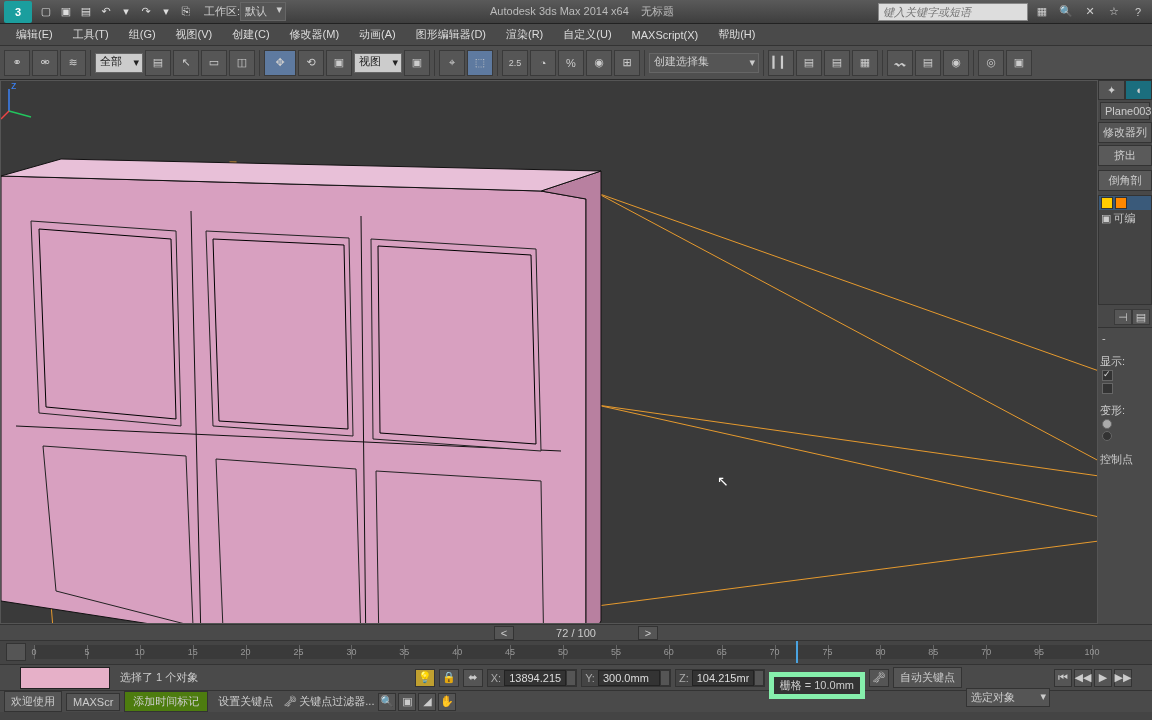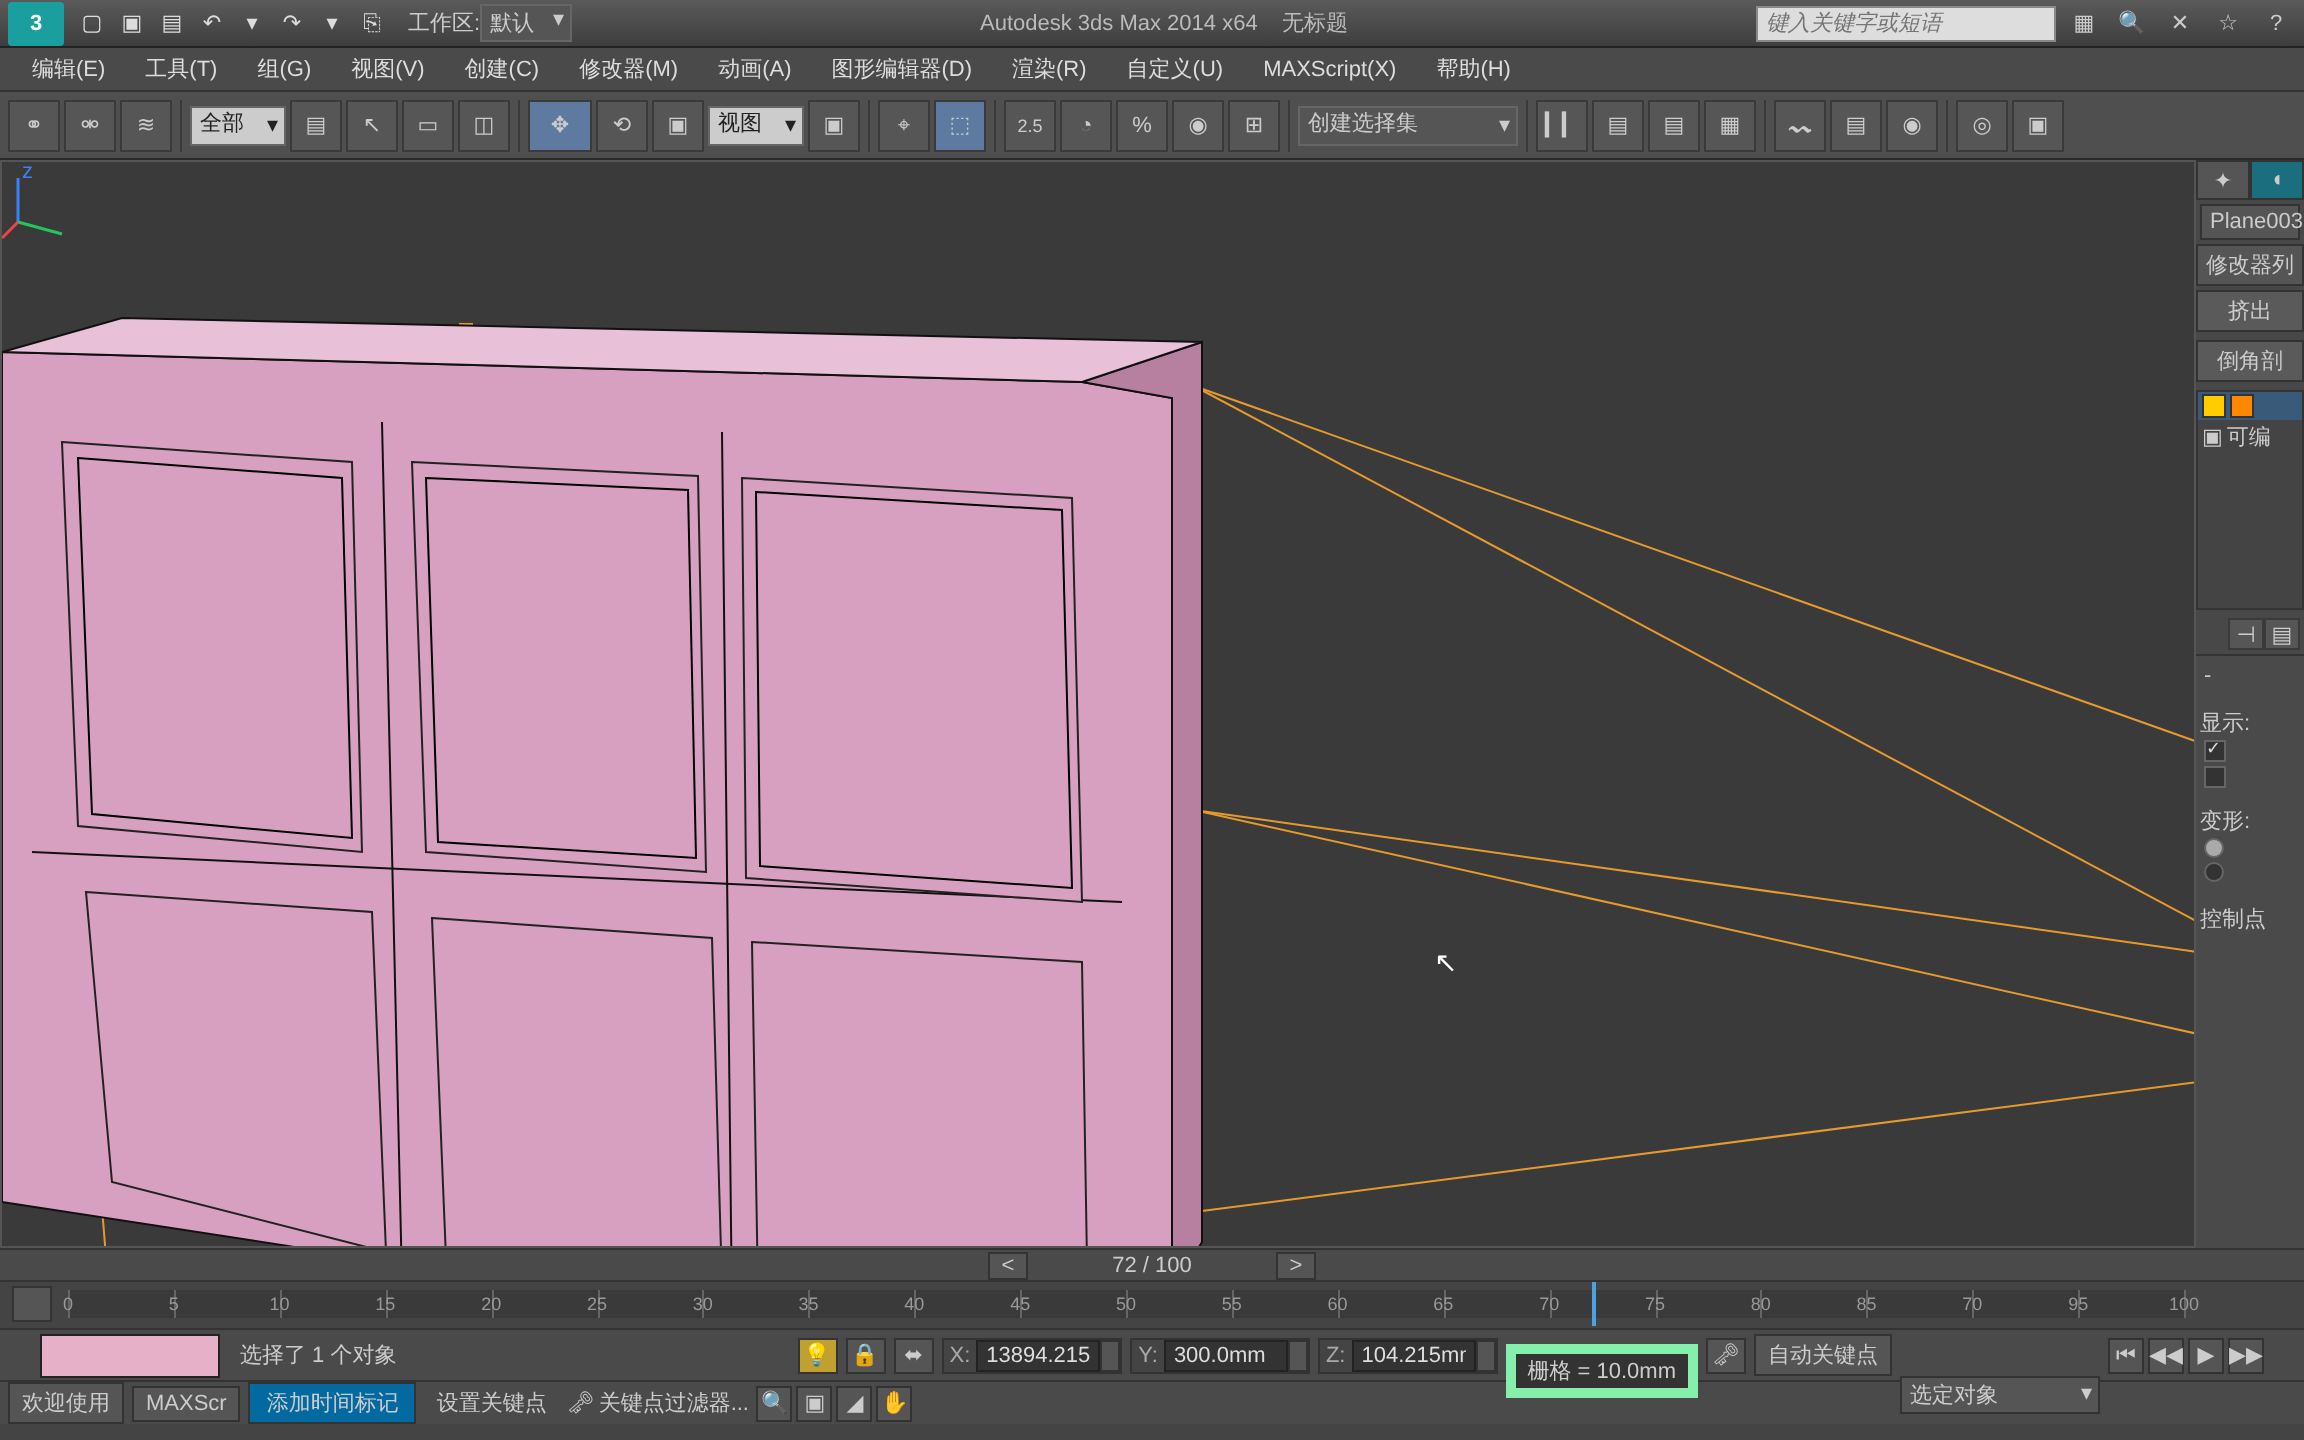--- a/index.html
+++ b/index.html
@@ -75,32 +75,32 @@
 
 .status { height: 26px; background: #4a4a4a; display: flex; align-items: center; border-top: 1px solid #333; gap: 4px; padding: 0 20px; }
 .swatch { width: 90px; height: 22px; background: #e6b0c8; border: 1px solid #222; }
 .status-txt { padding: 0 6px; }
 .coord { display: flex; align-items: center; background: #444; border: 1px solid #333; }
 .coord-lbl { padding: 0 3px; color: #aaa; }
 .coord-val { background: #333; color: #ddd; padding: 1px 4px; width: 62px; border: 1px solid #222; }
 .spinbtn { width: 10px; height: 16px; background: #555; border: 1px solid #333; }
 .grid-val { background: #333; padding: 1px 6px; border: 5px solid #86efac; margin-top: 16px; }
 .autokey { background: #555; border: 1px solid #333; padding: 2px 6px; }
-.keysel { background: #555; border: 1px solid #333; padding: 1px 4px; width: 100px; position: relative; margin-top: 40px; }
+.keysel { background: #555; border: 1px solid #333; padding: 1px 4px; width: 84px; position: relative; margin-top: 40px; }
 .keysel::after { content: "▾"; position: absolute; right: 3px; top: 1px; }
 .playback { display: flex; gap: 2px; }
 .pbtn { width: 18px; height: 18px; background: #555; border: 1px solid #333; display: flex; align-items: center; justify-content: center; }
 .sbtn { width: 20px; height: 18px; background: #555; border: 1px solid #333; display: flex; align-items: center; justify-content: center; }
 
 
 .status2 { height: 22px; background: #4a4a4a; display: flex; align-items: center; border-top: 1px solid #333; gap: 4px; padding: 0 4px; }
 .welcome { background: #555; padding: 2px 6px; border: 1px solid #333; }
 .script { background: #555; padding: 2px 6px; border: 1px solid #333; }
 .hint { flex: 1; padding: 0 8px; color: #ccc; }
-.addtime { background: #0369a1; padding: 2px 8px; border: 1px solid #333; }
+.addtime { background: #4d7c0f; padding: 2px 8px; border: 1px solid #333; }
 .setkey { padding: 0 6px; }
 .keyfilt { display: flex; align-items: center; gap: 2px; }
 </style>
 </head>
 <body>
 
 <div class="titlebar">
   <div class="app-icon">3</div>
   <div class="qat">
     <div class="btn">▢</div>

